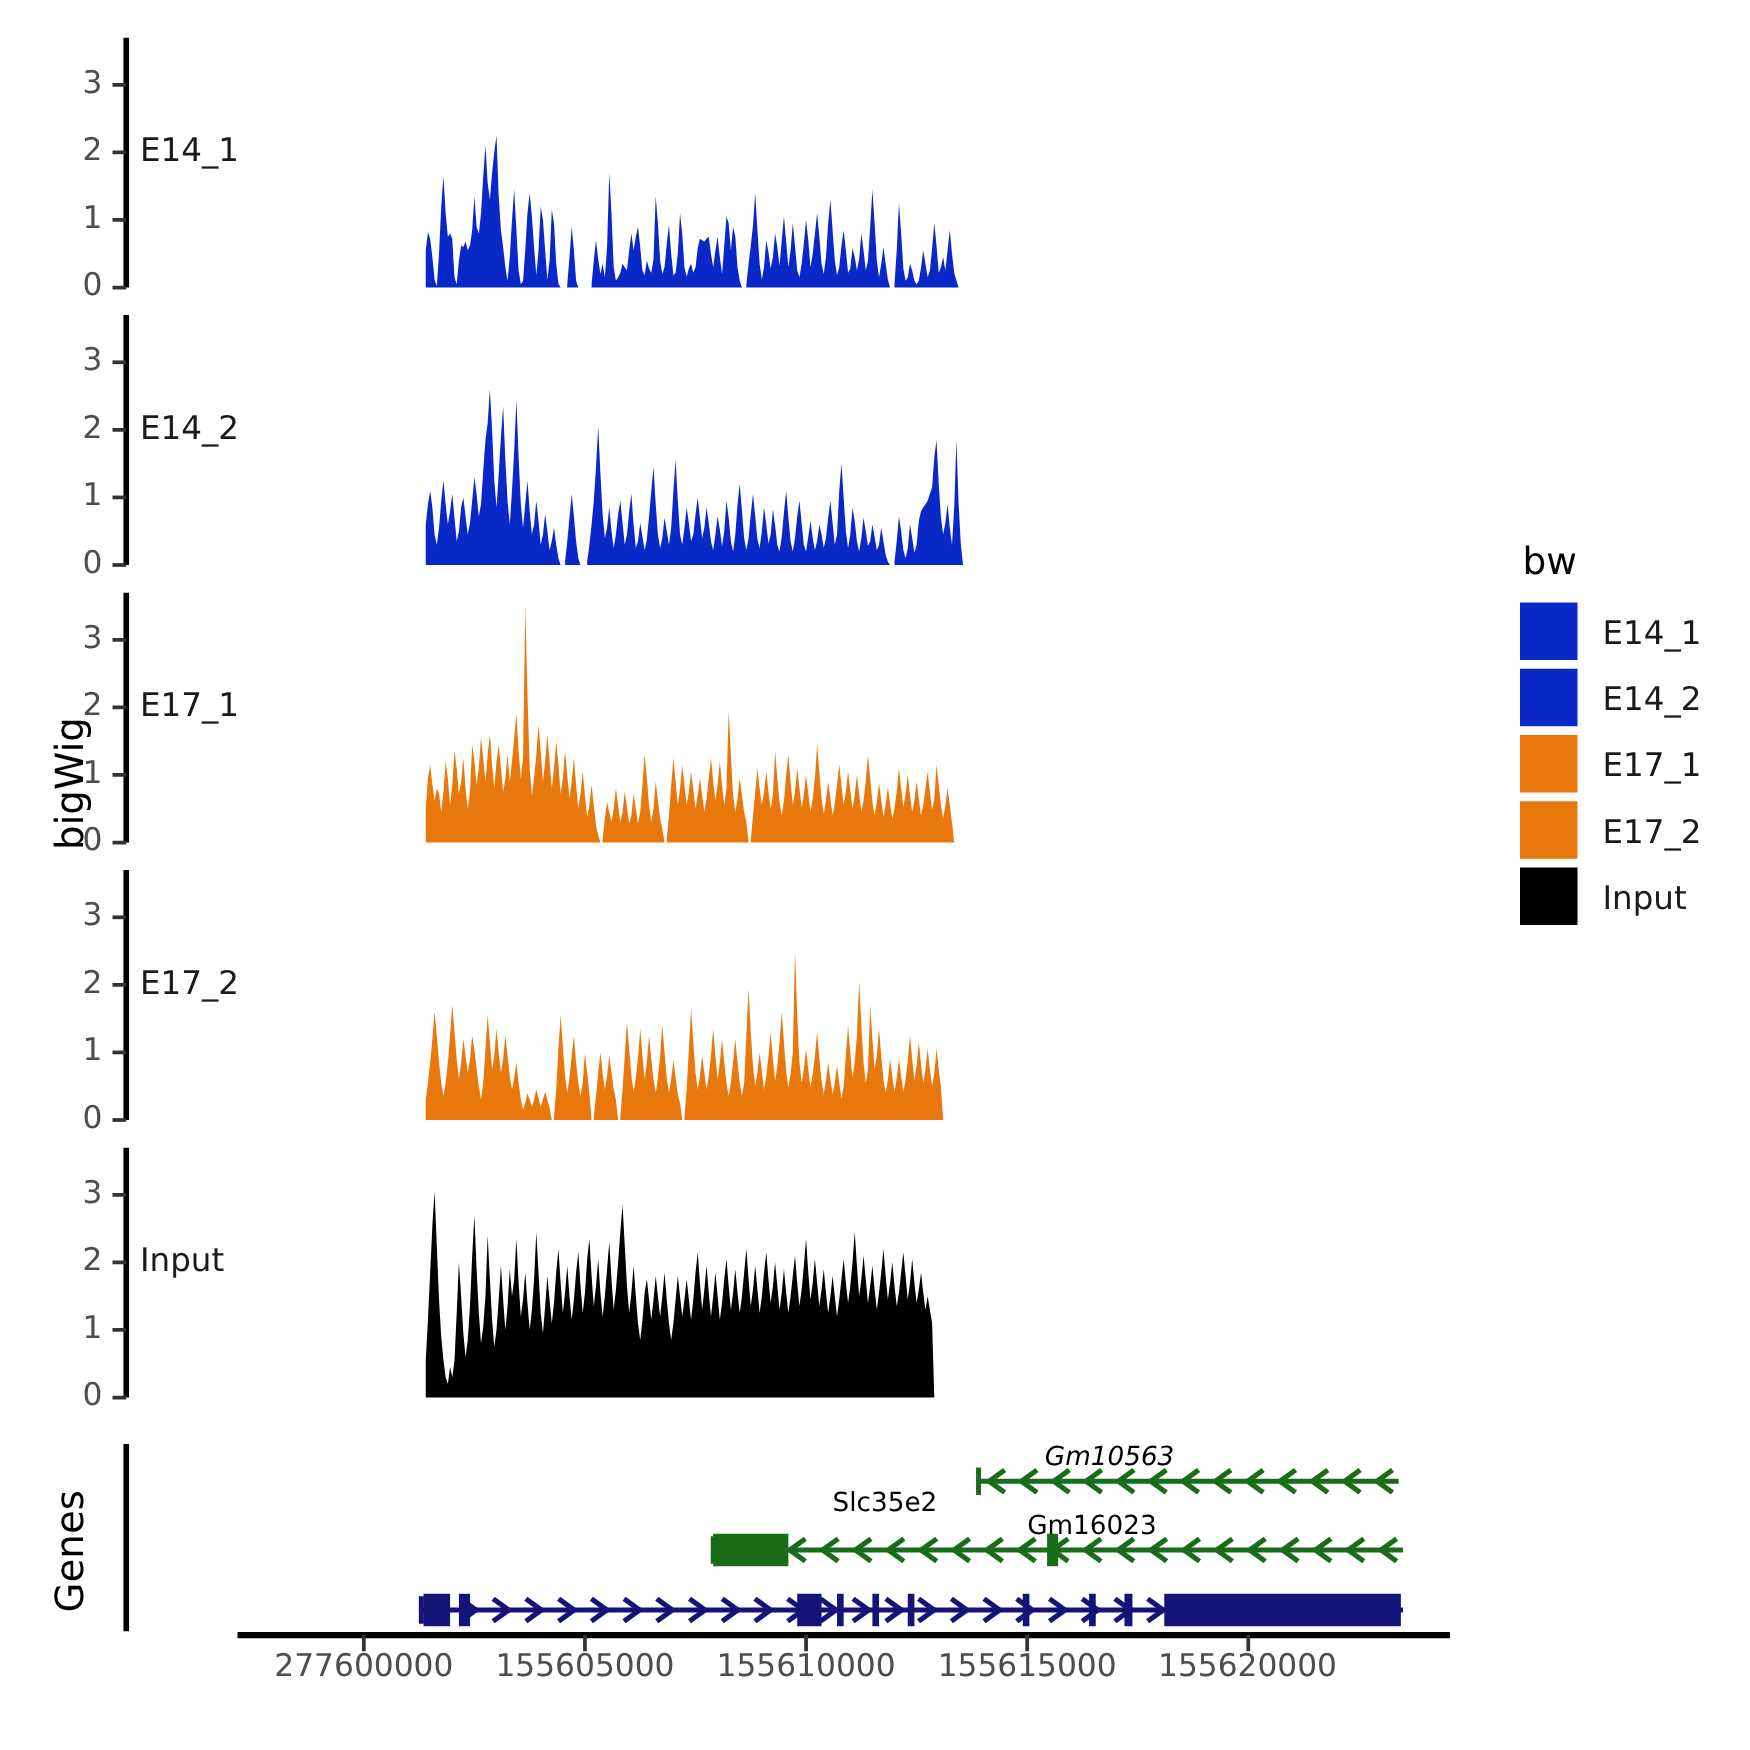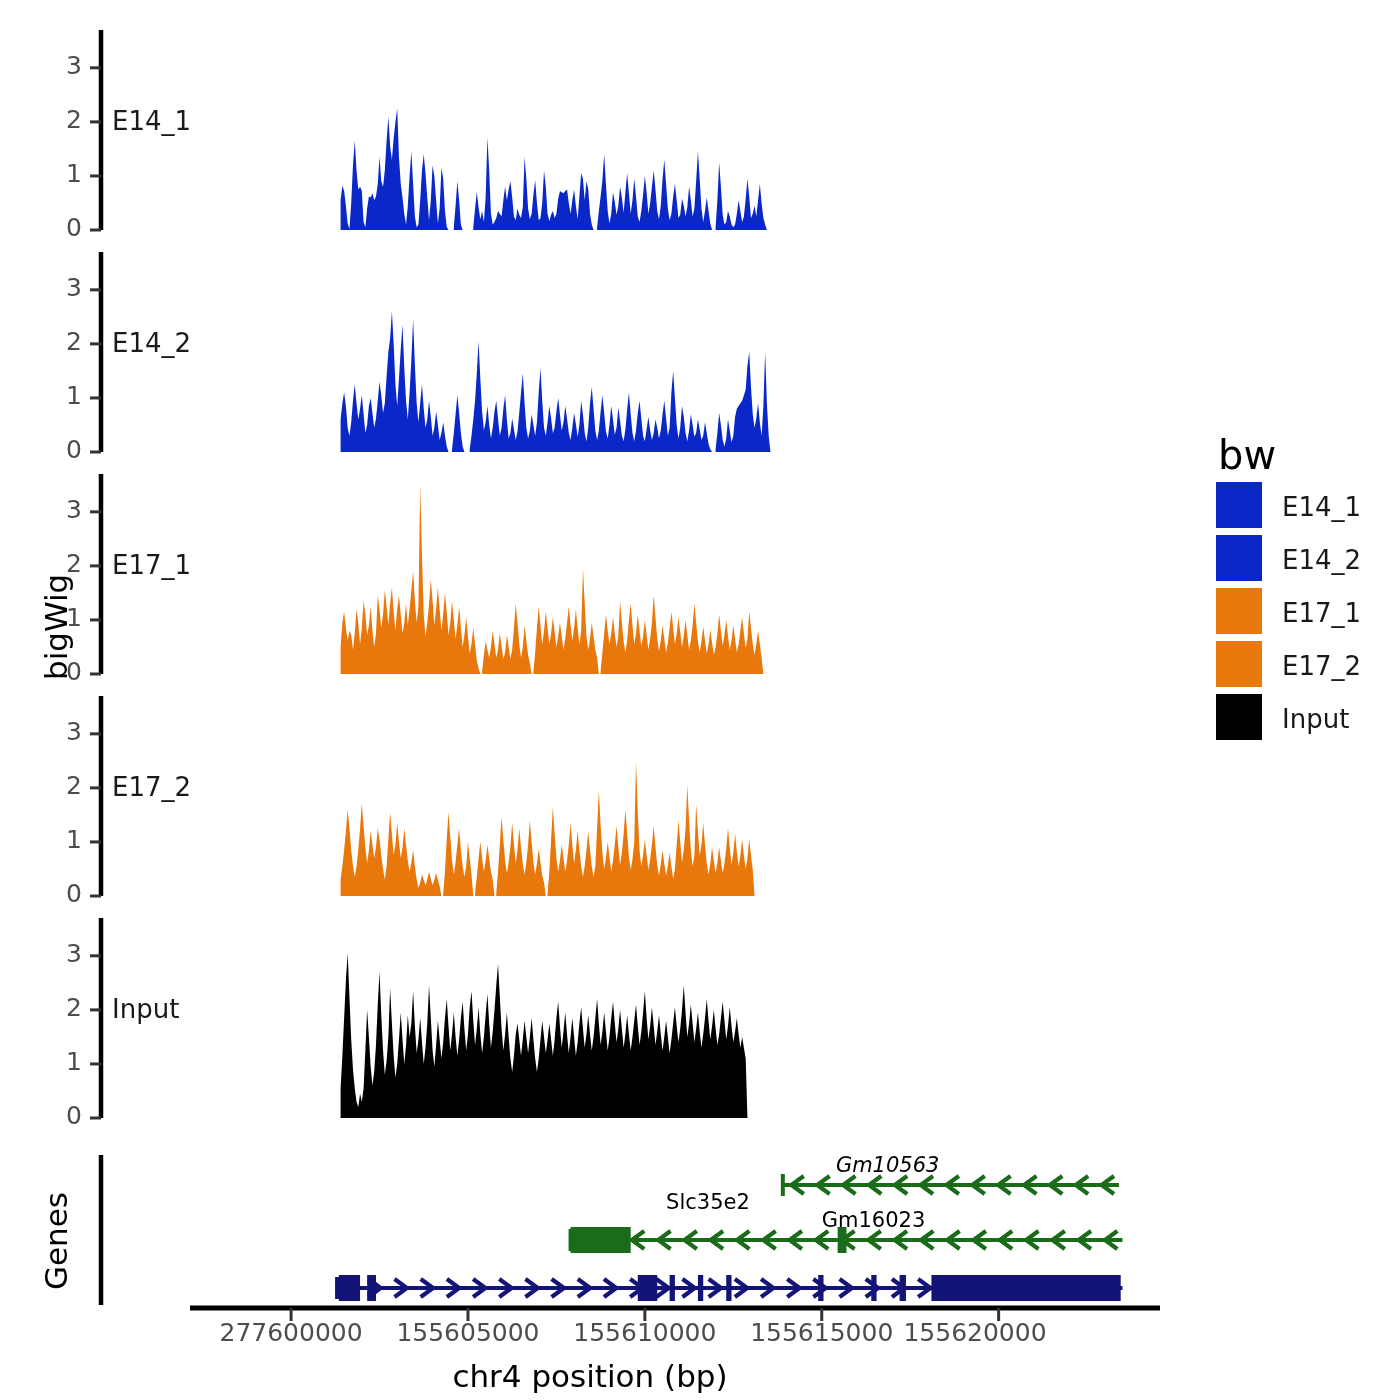--- a/index.html
+++ b/index.html
@@ -45,21 +45,21 @@
     text-align: center;
   }
   .track-label {
     position: absolute;
     font-size: 26px;
     color: #1a1a1a;
     white-space: nowrap;
   }
   .legend-title {
     position: absolute;
-    font-size: 40px;
+    font-size: 30px;
     color: #000000;
   }
   .legend-label {
     position: absolute;
     font-size: 26px;
     color: #1a1a1a;
     white-space: nowrap;
   }
   .legend-swatch {
     position: absolute;
@@ -243,22 +243,21 @@
       </g>
     </svg>
     <div class="gene-name" style="left: 835.896px; top: 1153px; font-style: italic;">Gm10563</div>
     <div class="gene-name" style="left: 821.745px; top: 1208px;">Gm16023</div>
     <div class="gene-name" style="left: 666.08px; top: 1190px;">Slc35e2</div>
     <div class="axis-title ylab-rot" style="left: 38px; top: 1290px;">Genes</div>
     <div class="xtick-label" style="width: 240px; left: 171.068px; top: 1318px;">277600000</div>
     <div class="xtick-label" style="width: 240px; left: 347.96px; top: 1318px; text-align: center;">155605000</div>
     <div class="xtick-label" style="width: 240px; left: 524.853px; top: 1318px;">155610000</div>
     <div class="xtick-label" style="width: 240px; left: 701.745px; top: 1318px;">155615000</div>
-    <div class="xtick-label" style="width: 240px; left: 855px; top: 1318px;">155620000</div>
-    <div class="axis-title" style="left: 0px; width: 1180px; text-align: center; top: 1358px;">chr4 position (bp)</div>
+    <div class="xtick-label" style="width: 240px; left: 878px; top: 1318px;">155620000</div>
     <div class="legend-title" style="left: 1218px; top: 432px;">bw</div>
     <div class="legend-swatch" style="background: rgb(10, 40, 200); left: 1216px; top: 482px;"></div>
     <div class="legend-label" style="left: 1282px; top: 492px;">E14_1</div>
     <div class="legend-swatch" style="background: rgb(10, 40, 200); left: 1216px; top: 535px;"></div>
     <div class="legend-label" style="left: 1282px; top: 545px;">E14_2</div>
     <div class="legend-swatch" style="background: rgb(232, 120, 12); left: 1216px; top: 588px;"></div>
     <div class="legend-label" style="left: 1282px; top: 598px;">E17_1</div>
     <div class="legend-swatch" style="background: rgb(232, 120, 12); left: 1216px; top: 641px;"></div>
     <div class="legend-label" style="left: 1282px; top: 651px;">E17_2</div>
     <div class="legend-swatch" style="background: rgb(0, 0, 0); left: 1216px; top: 694px;"></div>

